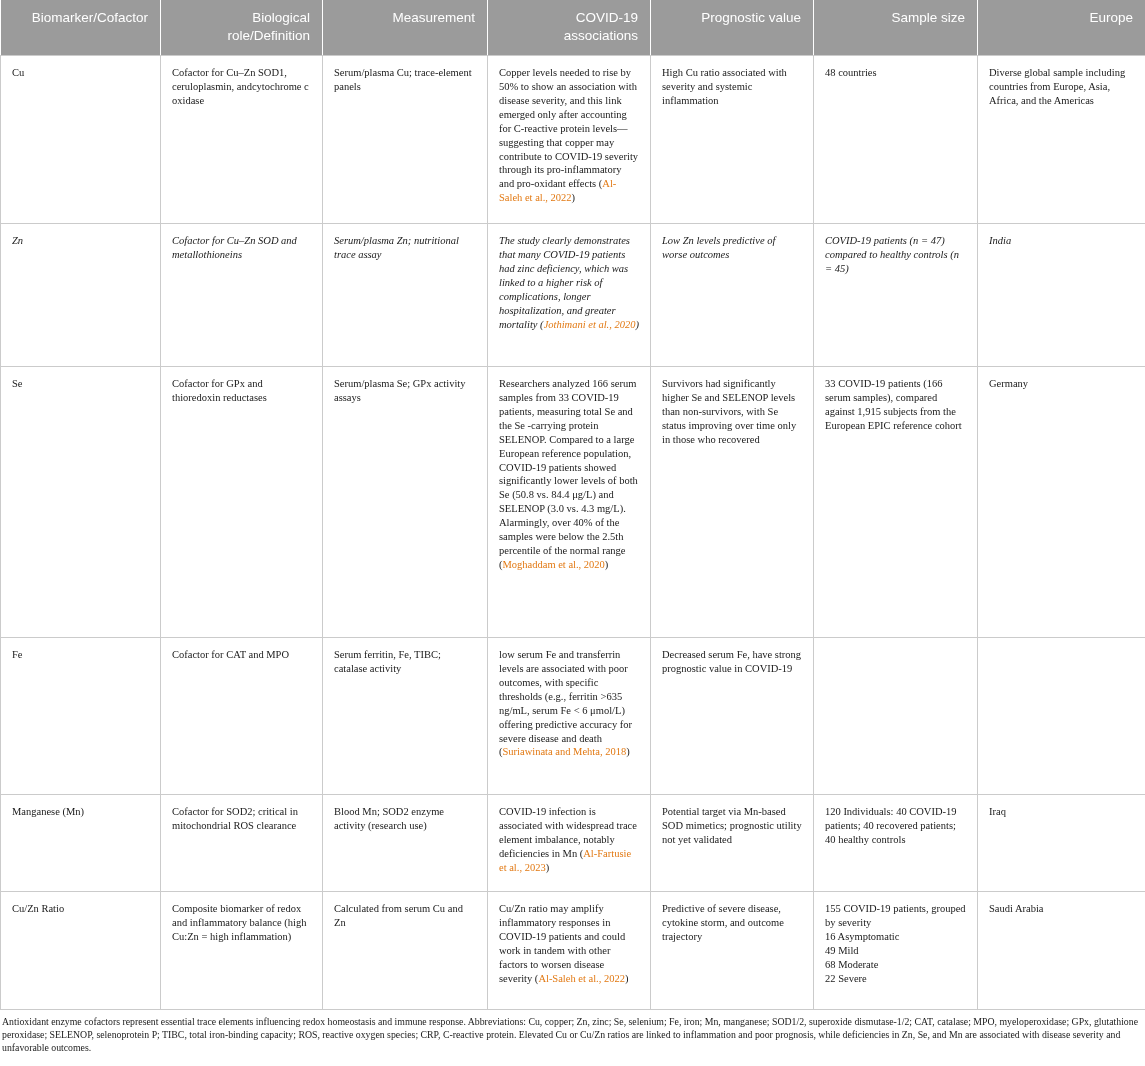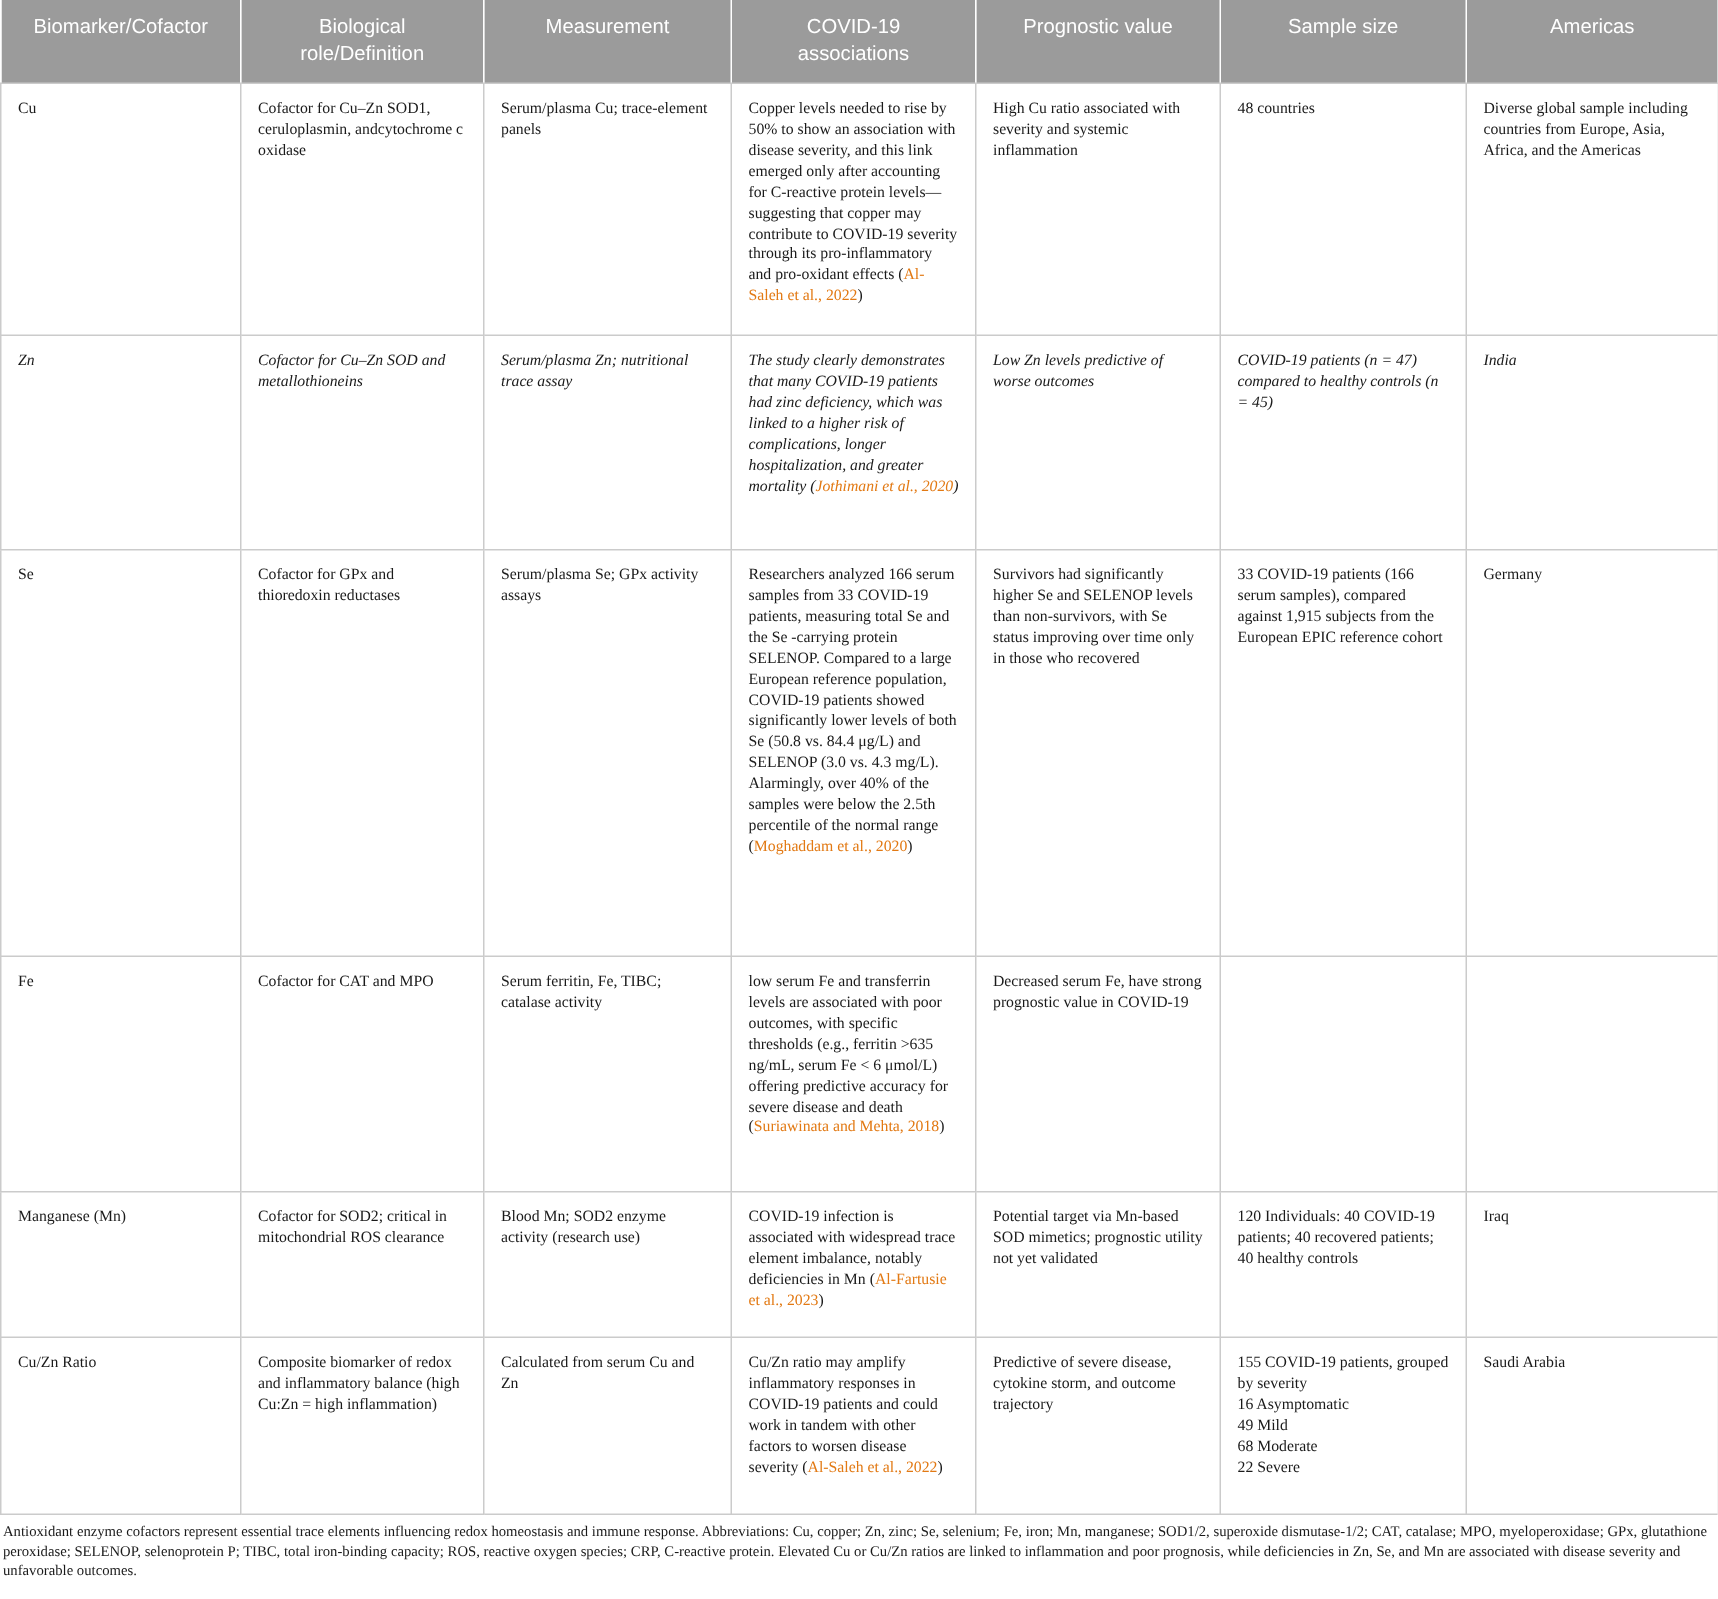--- a/index.html
+++ b/index.html
@@ -16,21 +16,21 @@
     border-collapse: collapse;
     table-layout: fixed;
   }
 
   th {
     background: var(--header-bg, #9b9b9b);
     color: var(--header-text, #ffffff);
     font-family: "Liberation Sans", "DejaVu Sans", sans-serif;
     font-size: 13.5px;
     font-weight: 400;
-    text-align: center;
+    text-align: right;
     vertical-align: top;
     padding: 9px 12px 10px 12px;
     line-height: 1.35;
     border-left: 1px solid #ffffff;
     border-right: 1px solid #ffffff;
     border-top: none;
     border-bottom: 1px solid var(--border, #cbcbcb);
     height: 42px;
   }
 
@@ -82,21 +82,21 @@
       <col style="width:168px">
     </colgroup>
     <thead>
       <tr>
         <th>Biomarker/Cofactor</th>
         <th>Biological role/Definition</th>
         <th>Measurement</th>
         <th>COVID-19 associations</th>
         <th>Prognostic value</th>
         <th>Sample size</th>
-        <th>Americas</th>
+        <th>Europe</th>
       </tr>
     </thead>
     <tbody>
 
       <tr class="r0">
         <td>Cu</td>
         <td>Cofactor for Cu–Zn SOD1, ceruloplasmin, andcytochrome c oxidase</td>
         <td>Serum/plasma Cu; trace-element panels</td>
         <td><span>Copper levels needed to rise by 50% to show an association with disease severity, and this link emerged only after accounting for C-reactive protein levels—suggesting that copper may contribute to COVID-19 severity through its pro-inflammatory and pro-oxidant effects (</span><a class="cite">Al-Saleh et al., 2022</a><span>)</span></td>
         <td>High Cu ratio associated with severity and systemic inflammation</td>

